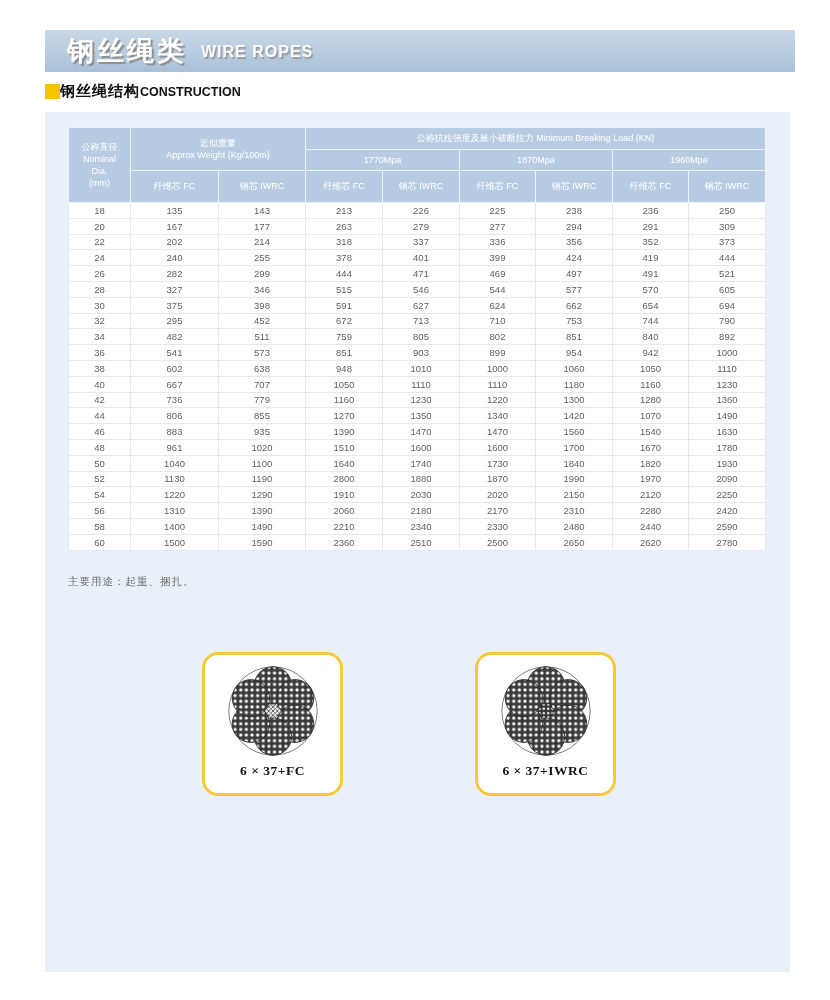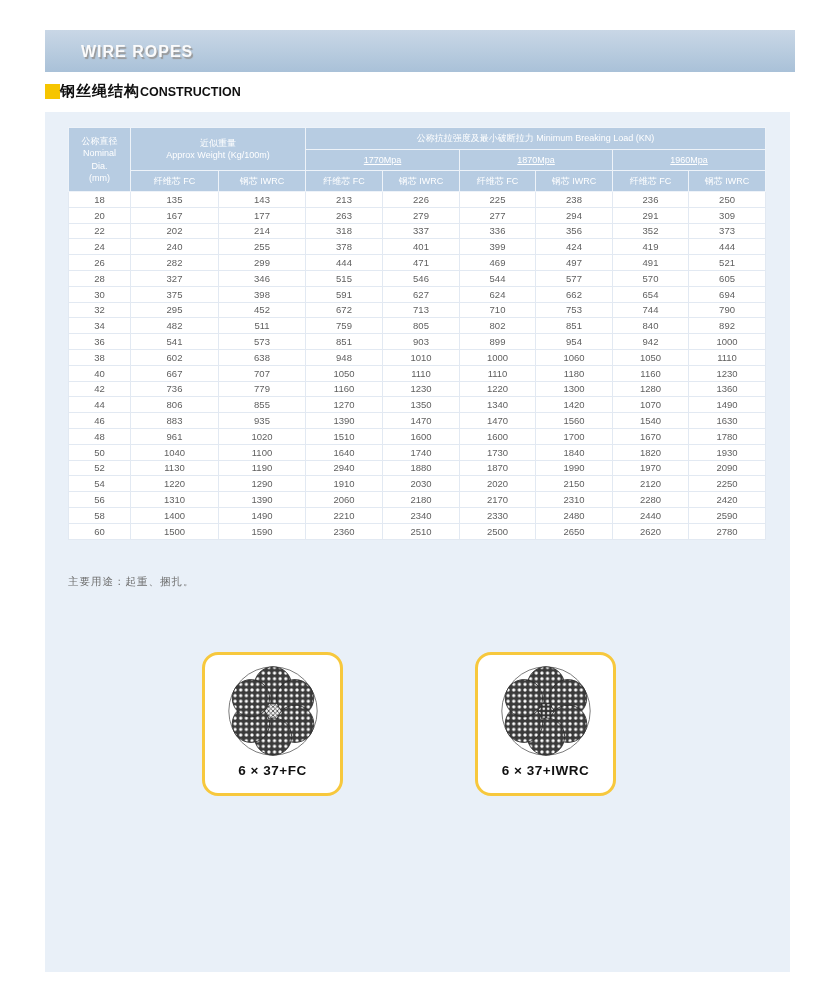--- a/index.html
+++ b/index.html
@@ -43,46 +43,47 @@
     position:absolute;left:68px;top:127px;width:697px;
     border-collapse:collapse;table-layout:fixed;
   }
   .rope-table thead th{
     background:var(--header-blue);color:#fff;font-weight:normal;
     font-size:9px;line-height:1.35;text-align:center;vertical-align:middle;
     border:1.5px solid #eef3f9;padding:1px 2px;
   }
   .rope-table thead th.pre{white-space:pre-line;}
   .rope-table thead tr.h1 th{height:22px;}
-  .rope-table thead tr.h2 th{height:21px;text-decoration:underline;}
-  .rope-table thead tr.h3 th{height:21px;}
+  .rope-table thead tr.h2 th{height:21px;}
+  .rope-table thead tr.h3 th{height:32px;}
   .rope-table tbody td{
     background:#fff;color:#5f5f5f;font-size:9.5px;text-align:center;
     border:1px solid #e2e9f2;height:15.8px;padding:0;
   }
   .note{
     position:absolute;left:68px;top:575px;font-size:10.5px;color:#6e6e6e;
     letter-spacing:1px;
   }
   .card{
     position:absolute;top:652px;width:141px;height:144px;background:#fff;
     border:3px solid var(--card-border);border-radius:16px;
-    display:flex;flex-direction:column;align-items:center;
+    display:flex;flex-direction:column;align-items:center;font-family:Liberation Serif, serif;
   }
   .card.c1{left:202px;}
   .card.c2{left:475px;}
   .card svg{margin-top:4px;width:106px;height:104px;}
   .card-label{
     font-size:13.5px;font-weight:bold;color:#111;margin-top:0px;letter-spacing:0.5px;
   }
 </style>
 </head>
 <body>
 
 <div class="title-bar">
+  <span class="title-zh">钢丝绳类</span>
   <span class="title-en">WIRE ROPES</span>
 </div>
 
 <div class="section-heading">
   <span class="bullet"></span>
   <span class="section-zh">钢丝绳结构</span>
   <span class="section-en">CONSTRUCTION</span>
 </div>
 
 <div class="panel"></div>
@@ -310,21 +311,21 @@
         <td>1740</td>
         <td>1730</td>
         <td>1840</td>
         <td>1820</td>
         <td>1930</td>
       </tr>
       <tr>
         <td>52</td>
         <td>1130</td>
         <td>1190</td>
-        <td>2940</td>
+        <td>2800</td>
         <td>1880</td>
         <td>1870</td>
         <td>1990</td>
         <td>1970</td>
         <td>2090</td>
       </tr>
       <tr>
         <td>54</td>
         <td>1220</td>
         <td>1290</td>

